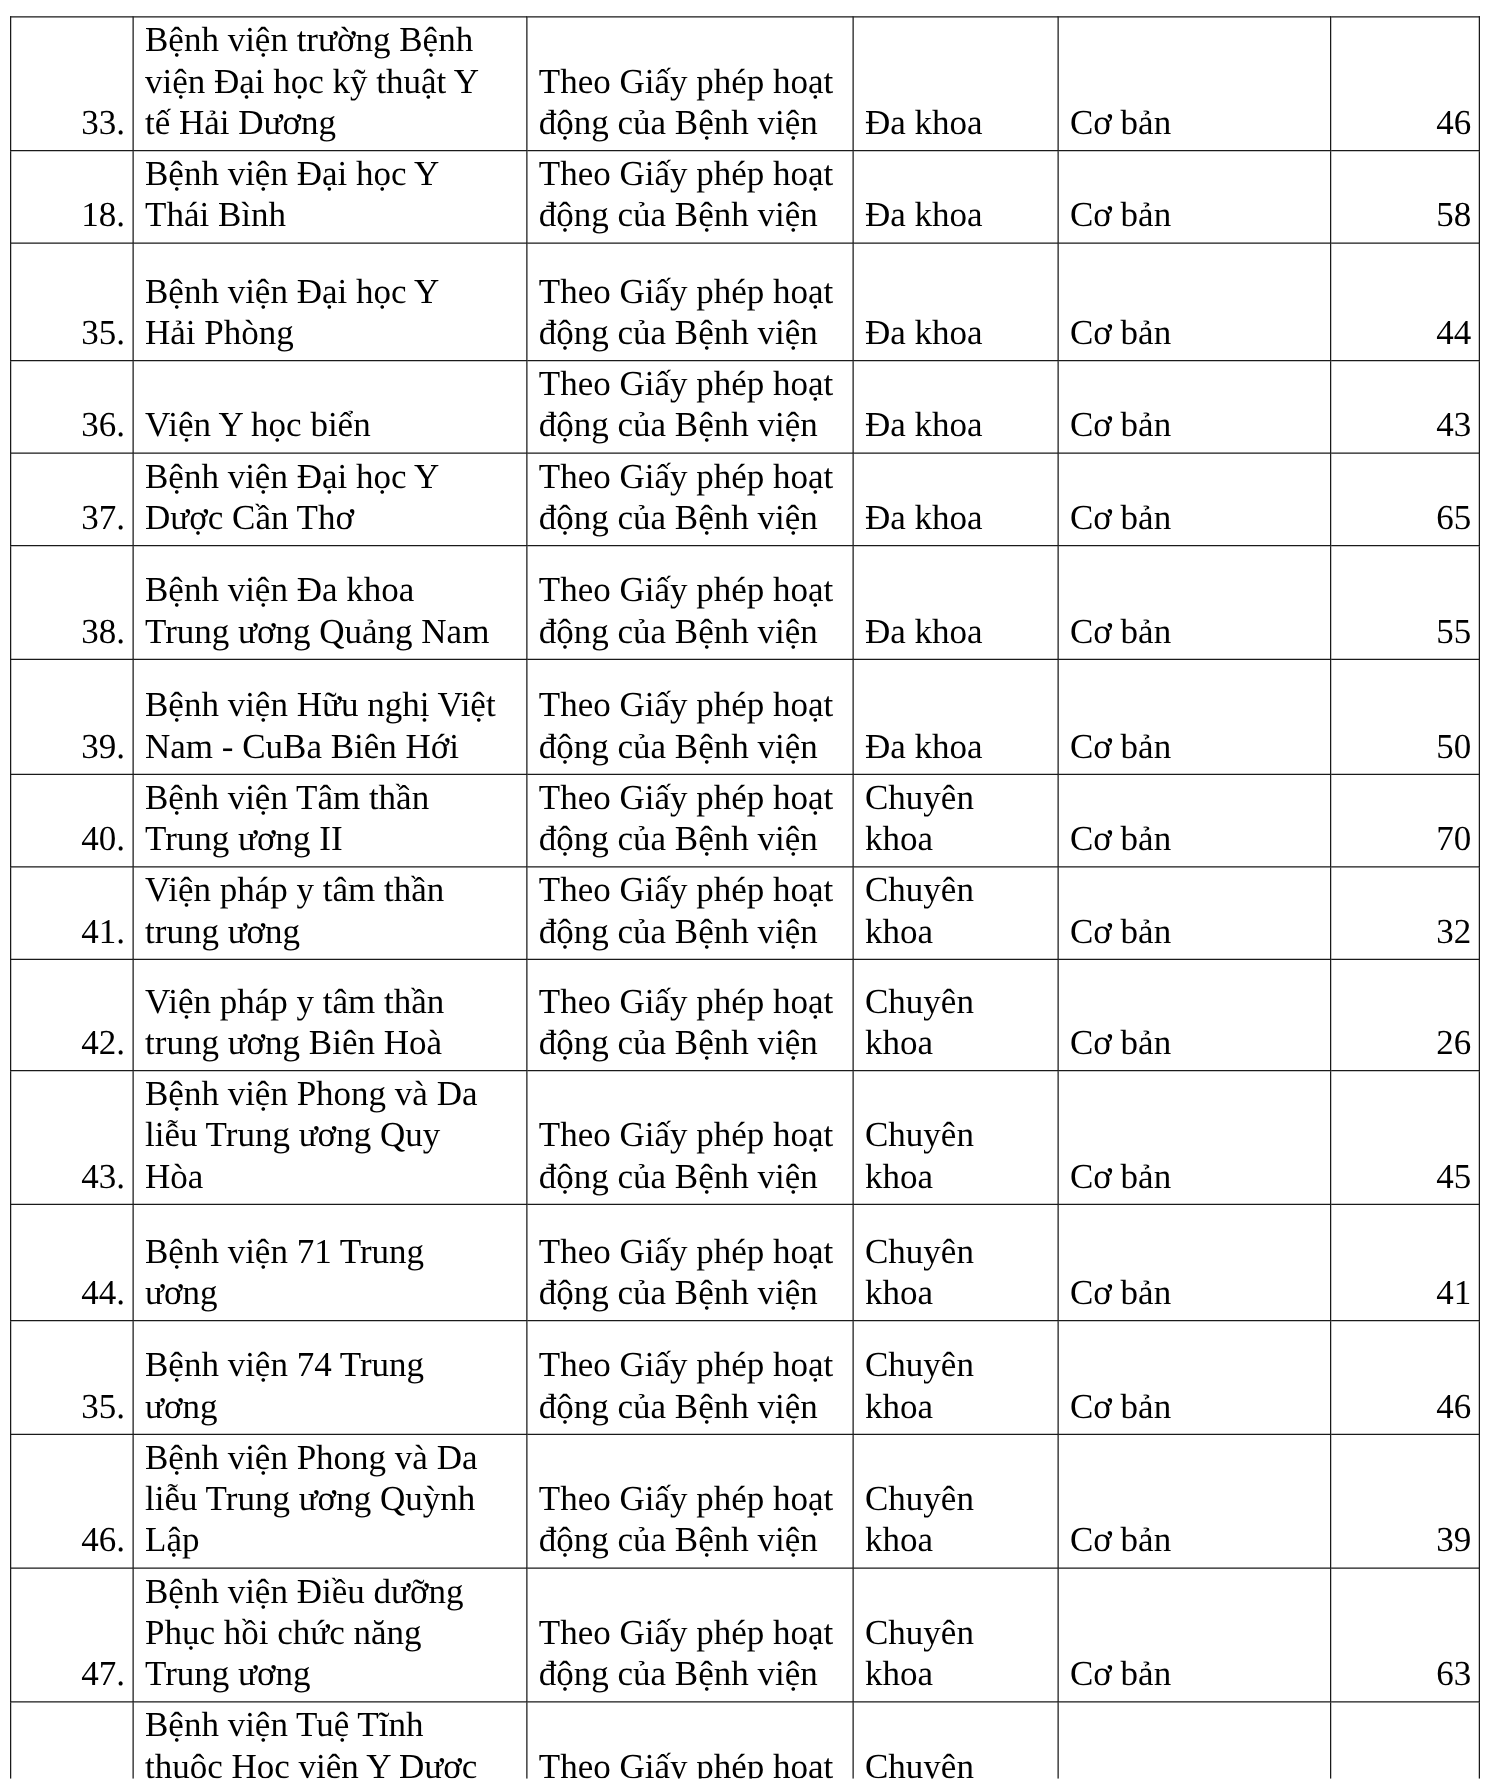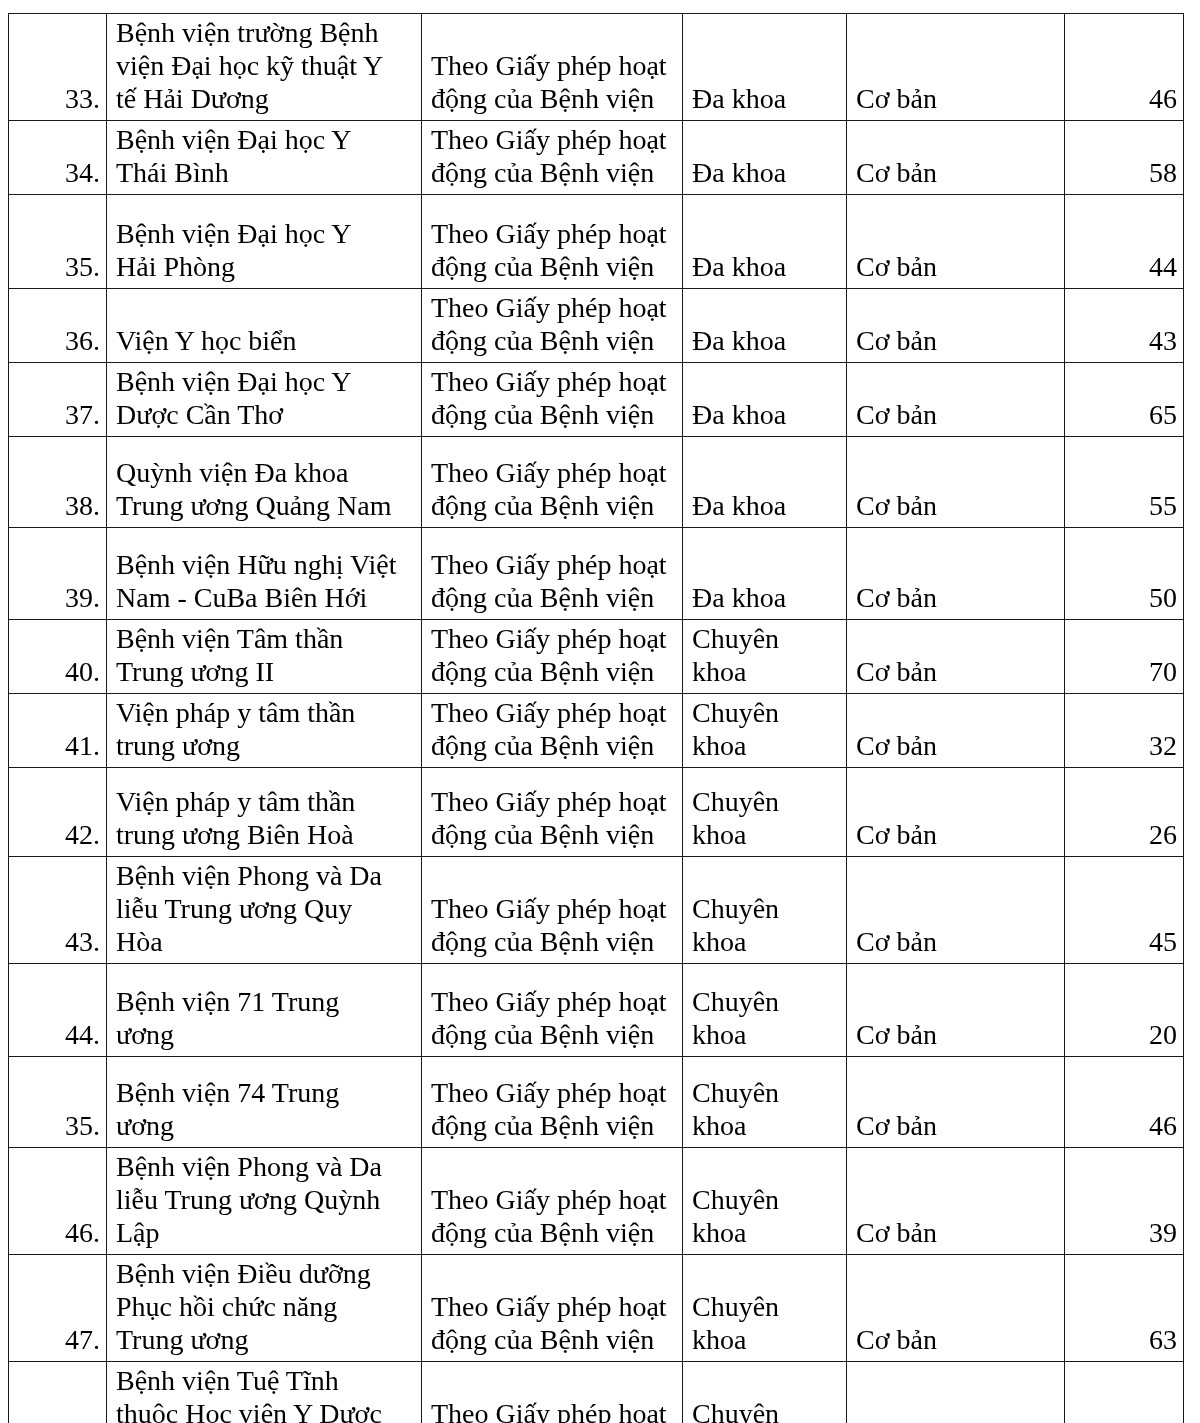--- a/index.html
+++ b/index.html
@@ -70,21 +70,21 @@
           <td class="c-name">Bệnh viện trường Bệnh
 viện Đại học kỹ thuật Y
 tế Hải Dương</td>
           <td class="c-license">Theo Giấy phép hoạt
 động của Bệnh viện</td>
           <td class="c-type">Đa khoa</td>
           <td class="c-level">Cơ bản</td>
           <td class="c-value">46</td>
         </tr>
         <tr style="height: 71px;">
-          <td class="c-no">34.</td>
+          <td class="c-no">18.</td>
           <td class="c-name">Bệnh viện Đại học Y
 Thái Bình</td>
           <td class="c-license">Theo Giấy phép hoạt
 động của Bệnh viện</td>
           <td class="c-type">Đa khoa</td>
           <td class="c-level">Cơ bản</td>
           <td class="c-value">58</td>
         </tr>
         <tr style="height: 94px;">
           <td class="c-no">35.</td>
@@ -110,21 +110,21 @@
           <td class="c-name">Bệnh viện Đại học Y
 Dược Cần Thơ</td>
           <td class="c-license">Theo Giấy phép hoạt
 động của Bệnh viện</td>
           <td class="c-type">Đa khoa</td>
           <td class="c-level">Cơ bản</td>
           <td class="c-value">65</td>
         </tr>
         <tr style="height: 91px;">
           <td class="c-no">38.</td>
-          <td class="c-name">Quỳnh viện Đa khoa
+          <td class="c-name">Bệnh viện Đa khoa
 Trung ương Quảng Nam</td>
           <td class="c-license">Theo Giấy phép hoạt
 động của Bệnh viện</td>
           <td class="c-type">Đa khoa</td>
           <td class="c-level">Cơ bản</td>
           <td class="c-value">55</td>
         </tr>
         <tr style="height: 92px;">
           <td class="c-no">39.</td>
           <td class="c-name">Bệnh viện Hữu nghị Việt
@@ -182,21 +182,21 @@
         </tr>
         <tr style="height: 93px;">
           <td class="c-no">44.</td>
           <td class="c-name">Bệnh viện 71 Trung
 ương</td>
           <td class="c-license">Theo Giấy phép hoạt
 động của Bệnh viện</td>
           <td class="c-type">Chuyên
 khoa</td>
           <td class="c-level">Cơ bản</td>
-          <td class="c-value">20</td>
+          <td class="c-value">41</td>
         </tr>
         <tr style="height: 91px;">
           <td class="c-no">35.</td>
           <td class="c-name">Bệnh viện 74 Trung
 ương</td>
           <td class="c-license">Theo Giấy phép hoạt
 động của Bệnh viện</td>
           <td class="c-type">Chuyên
 khoa</td>
           <td class="c-level">Cơ bản</td>

